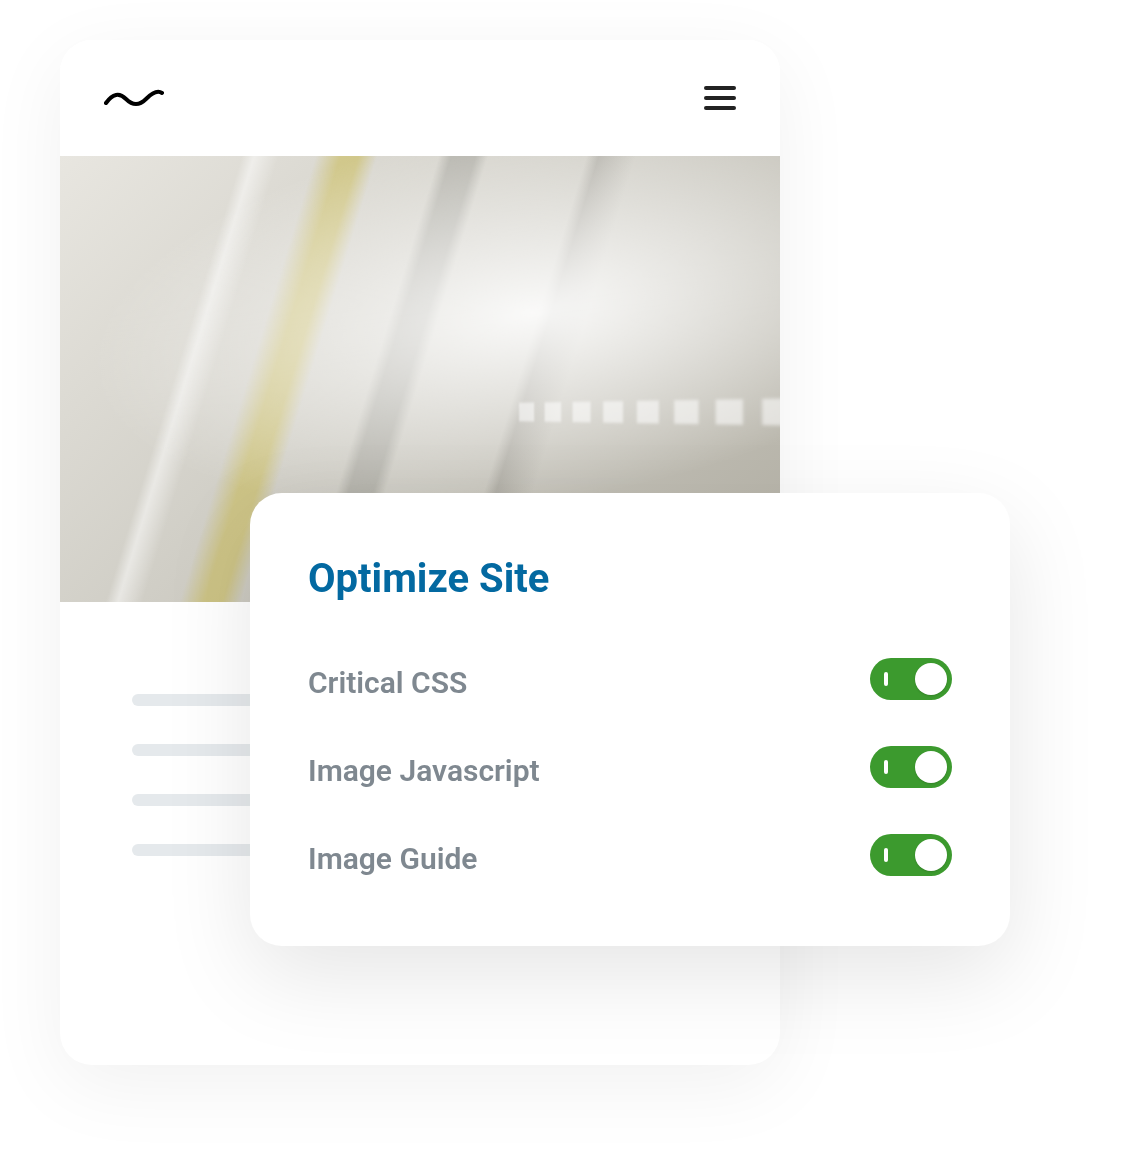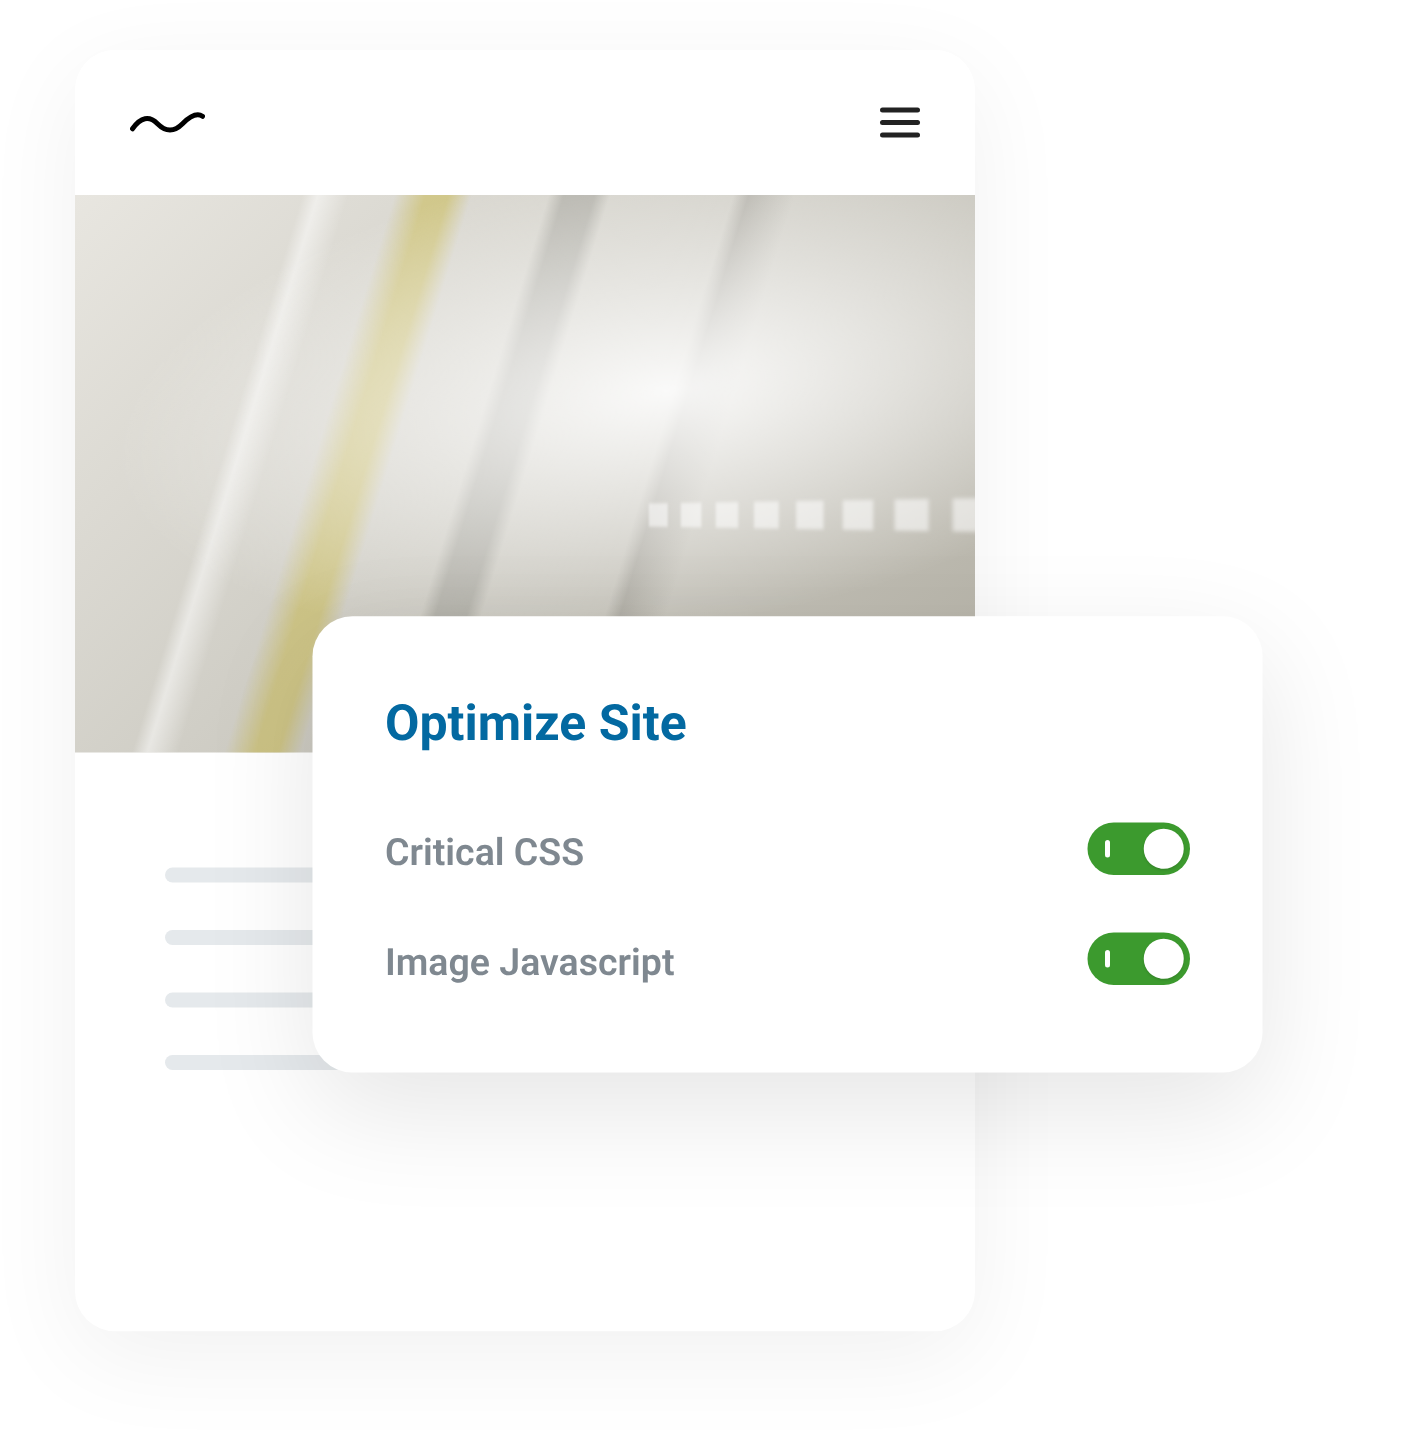--- a/index.html
+++ b/index.html
@@ -199,13 +199,20 @@
   </div>
 
   <div class="option-row">
     <span class="option-label">Image Javascript</span>
     <div class="toggle">
       <span class="tick"></span>
       <span class="knob"></span>
     </div>
   </div>
 
+  <div class="option-row">
+    <span class="option-label">Image Guide</span>
+    <div class="toggle">
+      <span class="tick"></span>
+      <span class="knob"></span>
+    </div>
+  </div>
 </div>
 
 </body></html>

